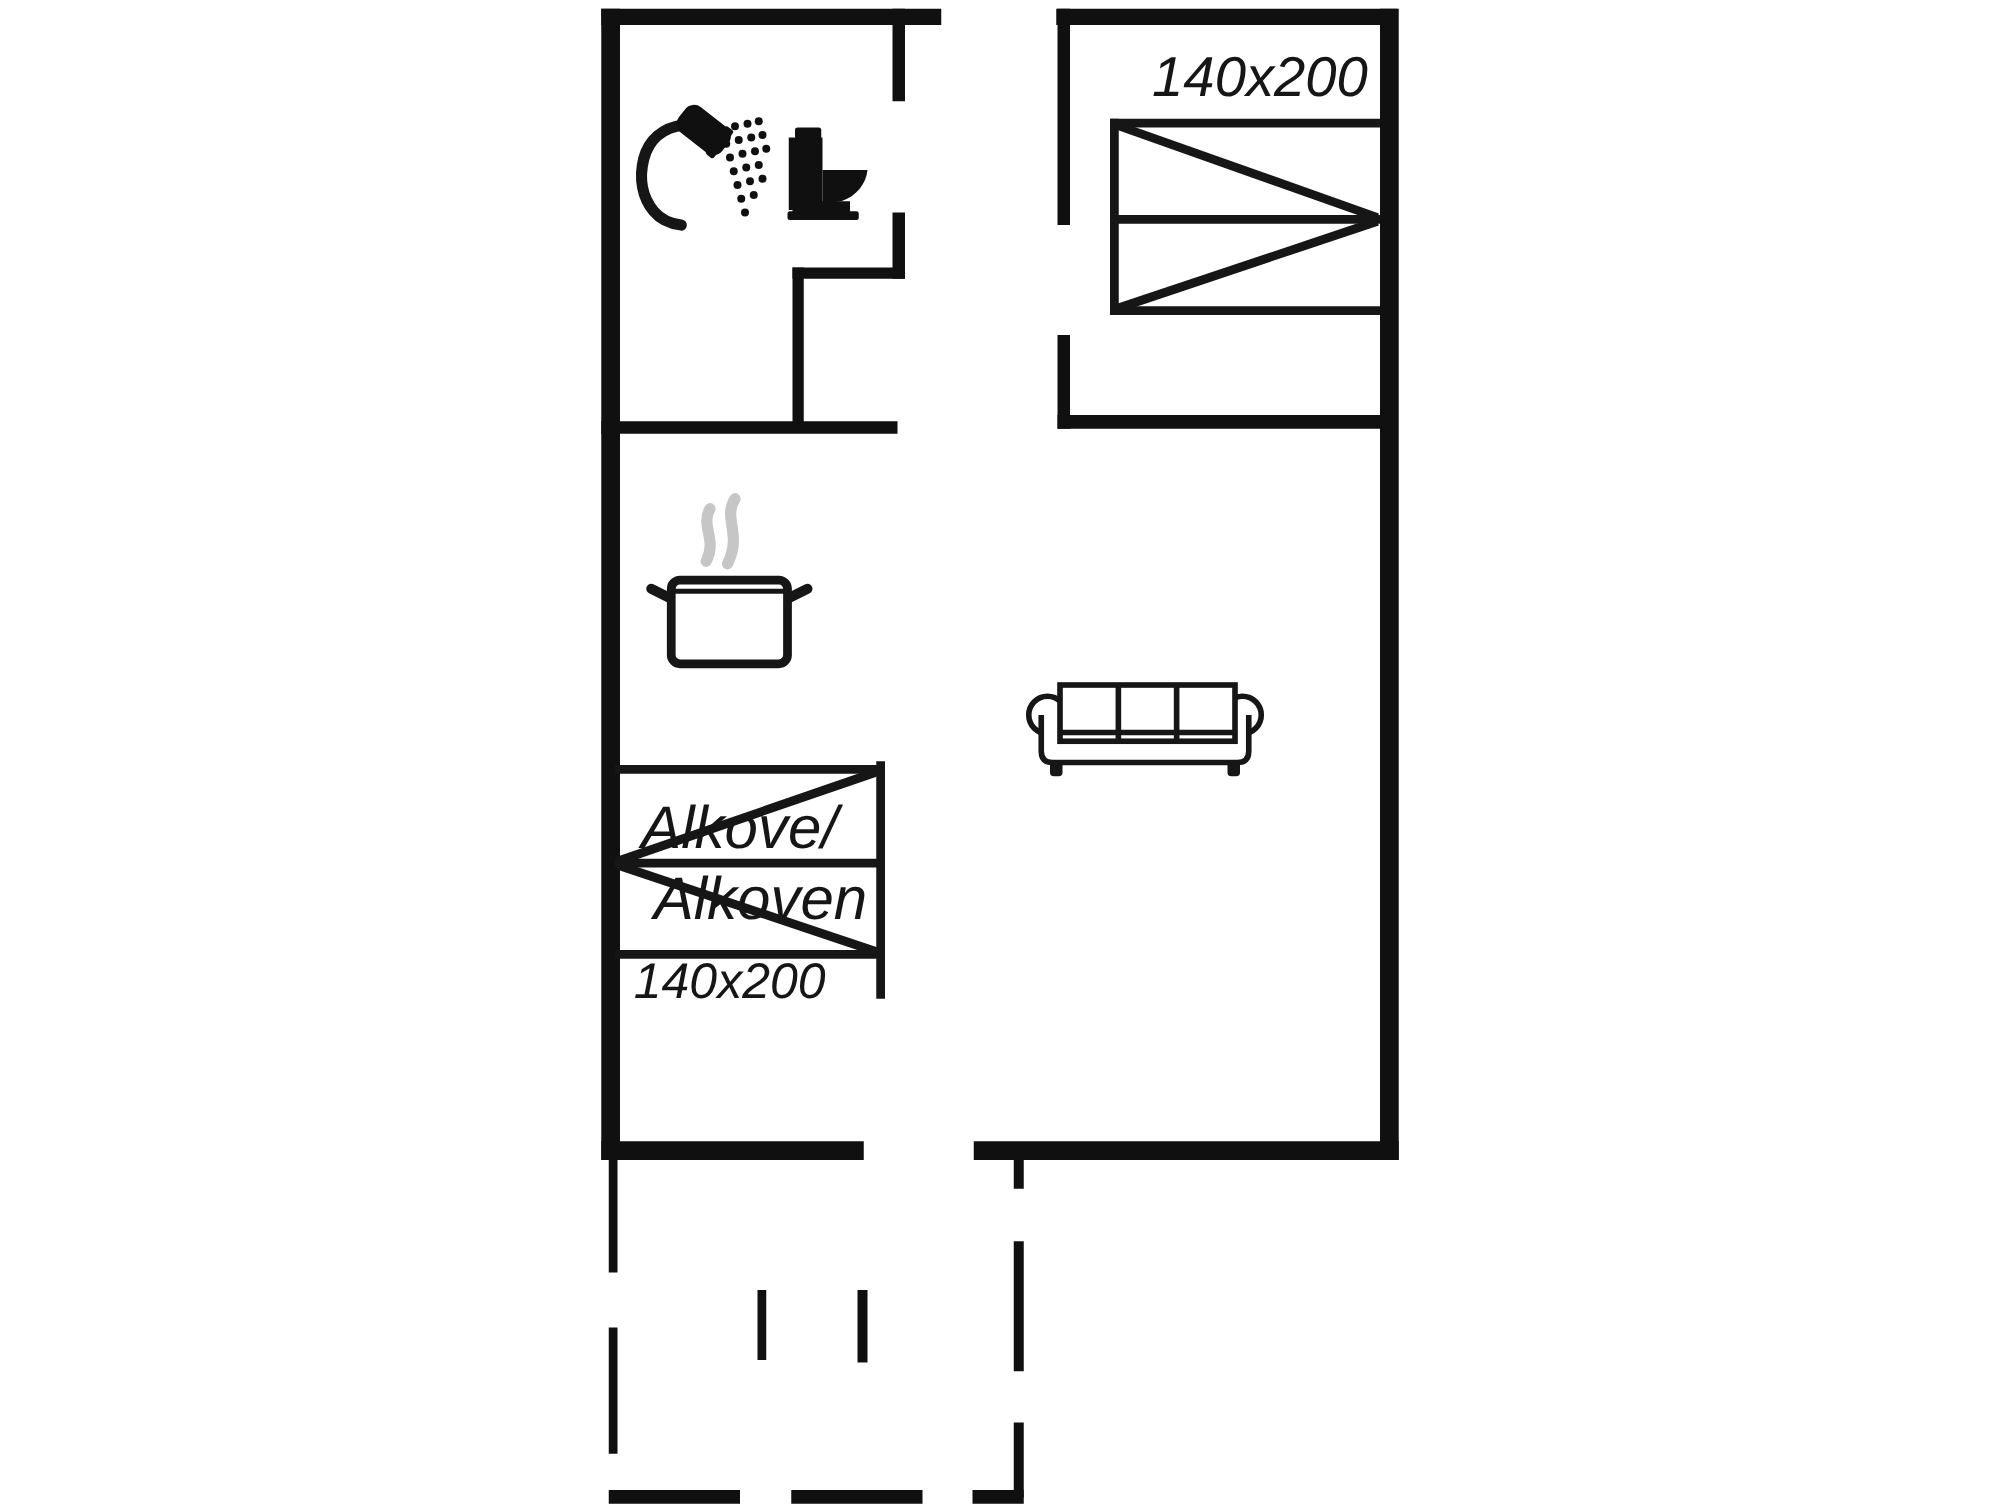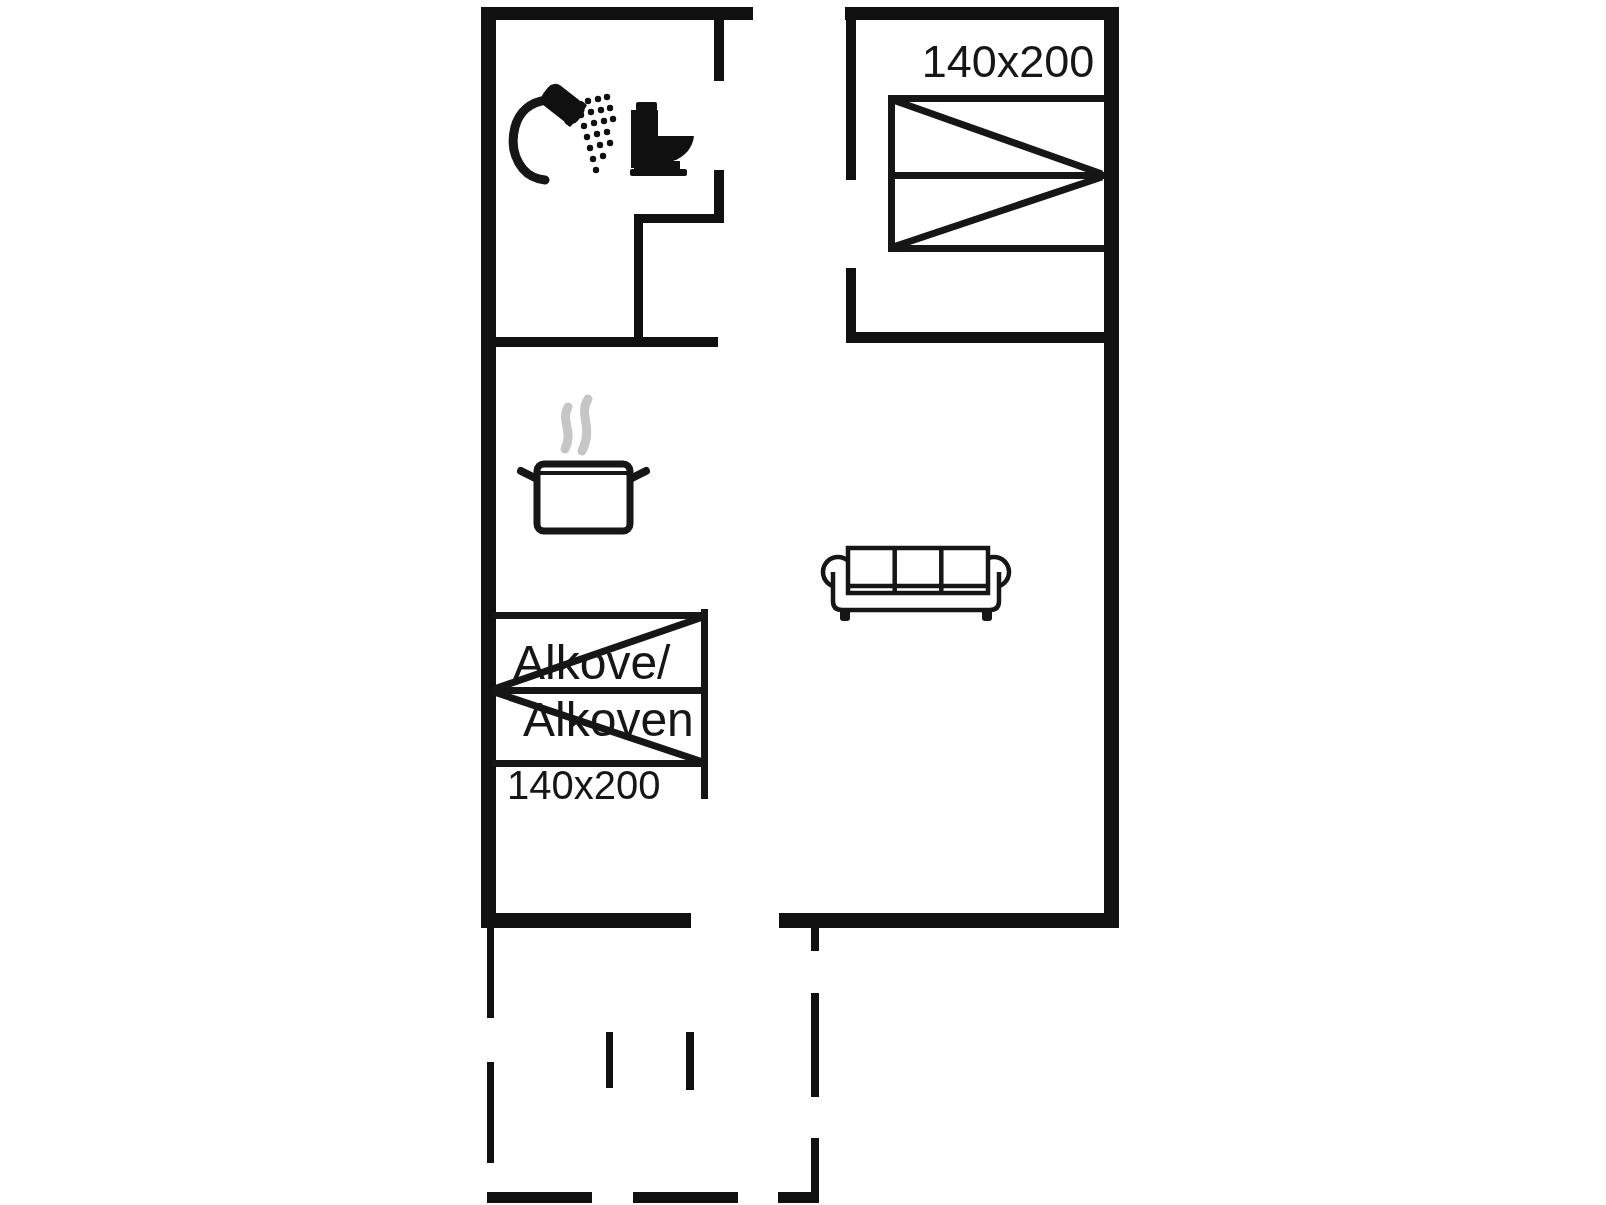--- a/index.html
+++ b/index.html
@@ -7,20 +7,21 @@
     padding: 0;
     background: #ffffff;
   }
   .canvas {
     position: relative;
     width: 1606px;
     height: 1205px;
     background: #ffffff;
     overflow: hidden;
     font-family: "Liberation Sans", sans-serif;
+    font-style: italic;
   }
   .plan-svg {
     position: absolute;
     left: 0;
     top: 0;
   }
   .label {
     position: absolute;
     color: #161616;
     line-height: 1;

